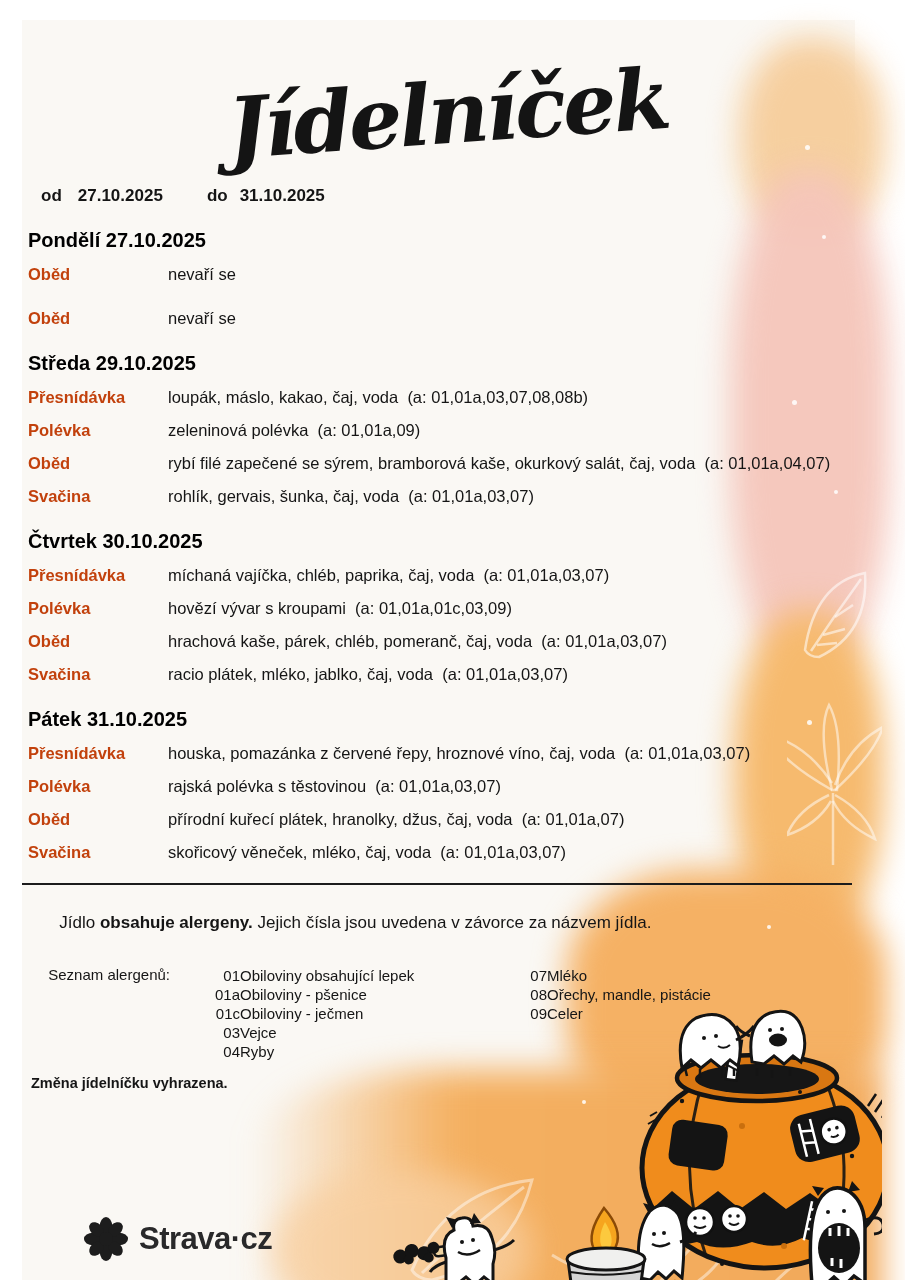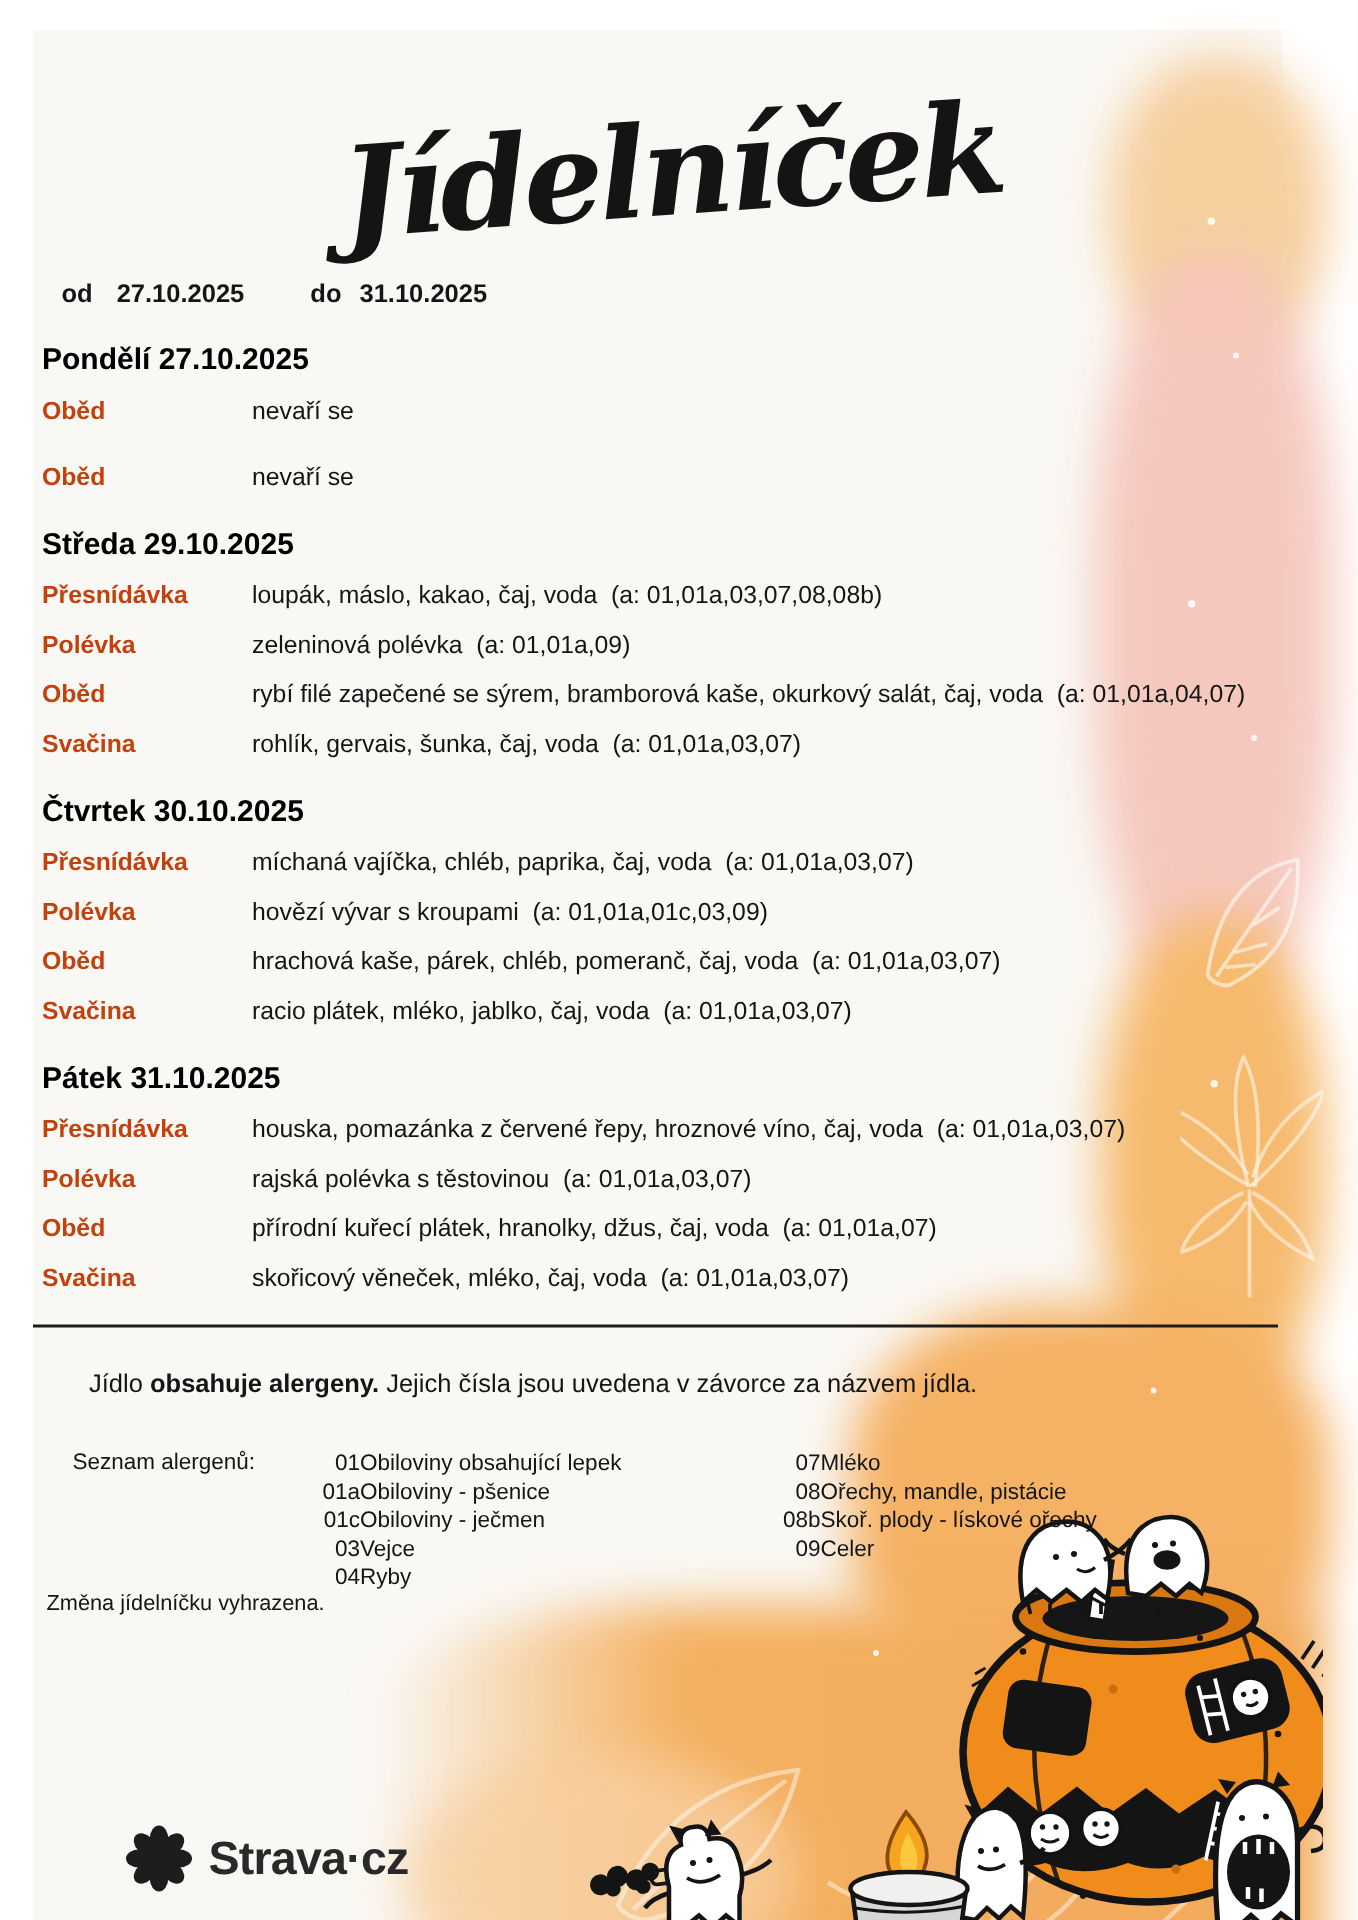--- a/index.html
+++ b/index.html
@@ -31,21 +31,21 @@
   .val{flex:1;white-space:pre-wrap;}
   .divider{border:none;border-top:2px solid #1c1c1c;margin:20px 0 0 -6px;width:830px;}
   .note{font-size:17px;margin-top:8px;padding-left:3px;white-space:pre-wrap;}
   .note b{font-weight:bold;}
   .allergens{display:flex;font-size:15px;margin-top:13px;padding-left:3px;text-align:right;}
   .al-label{width:139px;flex:0 0 139px;}
   .al-col{width:307px;flex:0 0 307px;}
   .al-col2{flex:1;}
   .al-row{display:flex;line-height:19px;}
   .al-code{width:40px;flex:0 0 40px;margin-left:30px;}
-  .change-note{font-size:14.5px;padding-left:3px;}
+  .change-note{font-size:14.5px;margin-top:14px;padding-left:3px;font-weight:bold;}
   
   .title-script{
     position:absolute;left:205px;top:42px;width:500px;z-index:5;
     font-family:"DejaVu Serif",serif;font-style:italic;font-weight:bold;
     font-size:84px;letter-spacing:-3px;transform:rotate(-4deg);color:#141414;
   }
   
   .brand{position:absolute;left:61px;top:1196px;display:flex;align-items:center;z-index:6;}
   .brand-text{font-size:31px;font-weight:bold;letter-spacing:-.5px;color:#29292a;margin-left:10px;}
   
@@ -183,24 +183,20 @@
           </div>
         </div>
       <div class="al-col2" id="al-col2">
           <div class="al-row">
             <span class="al-code">07</span>
             <span class="al-name">Mléko</span>
           </div>
           <div class="al-row">
             <span class="al-code">08</span>
             <span class="al-name">Ořechy, mandle, pistácie</span>
-          </div>
-          <div class="al-row">
-            <span class="al-code">08b</span>
-            <span class="al-name">Skoř. plody - lískové ořechy</span>
           </div>
           <div class="al-row">
             <span class="al-code">09</span>
             <span class="al-name">Celer</span>
           </div>
         </div>
     </div>
 
     <div class="change-note">Změna jídelníčku vyhrazena.</div>
   </div>

